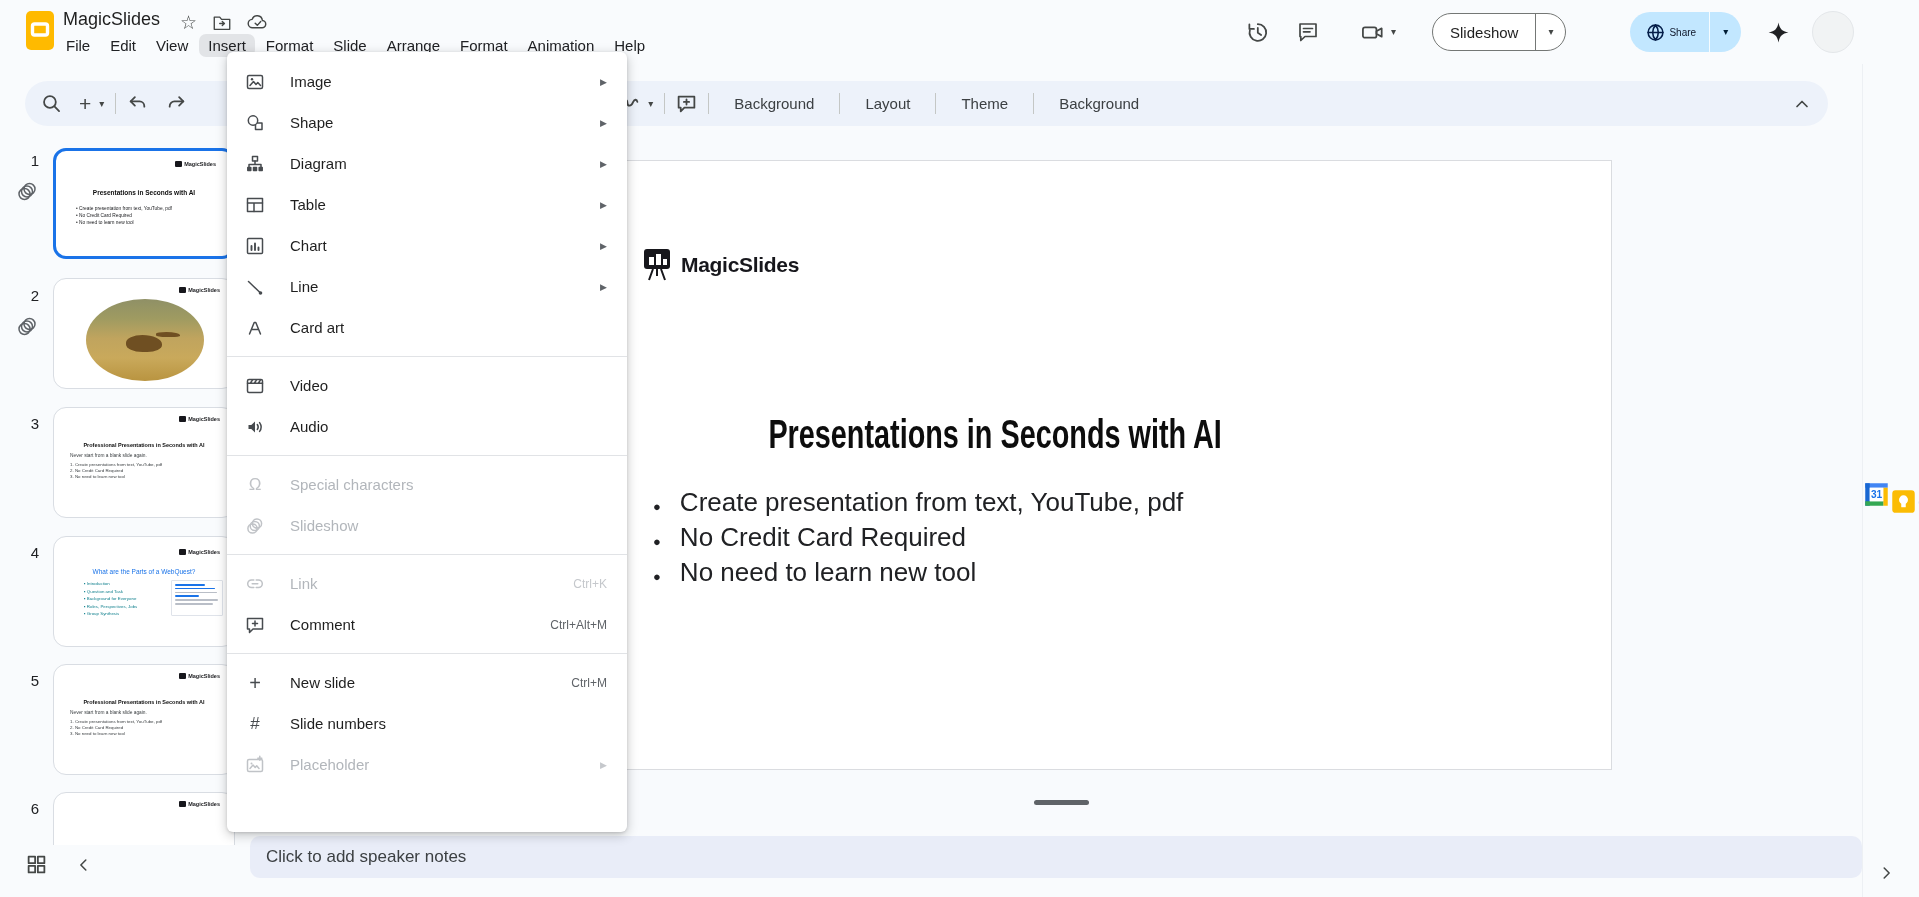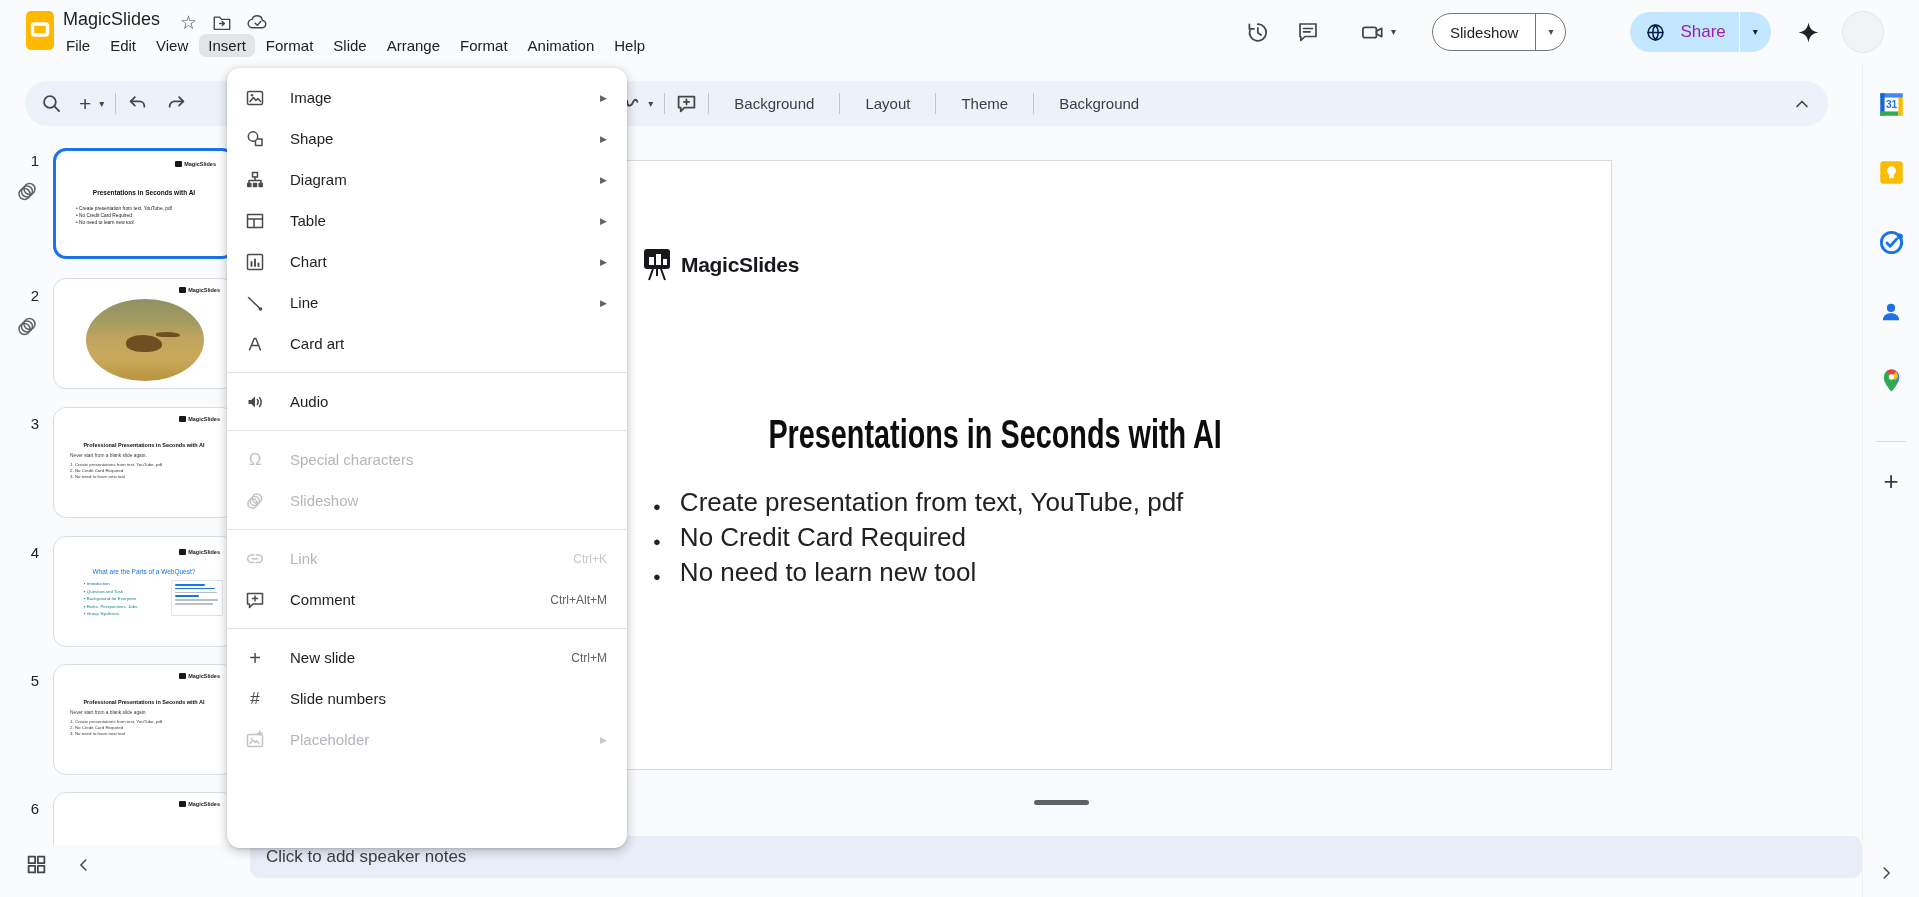--- a/index.html
+++ b/index.html
@@ -14,21 +14,21 @@
 .menubar{position:absolute;left:57px;top:34px;display:flex;align-items:center;gap:2px;font-size:15px;color:#202124}
 .mb-item{padding:3px 9px;border-radius:7px;cursor:default}
 .mb-item.active{background:#e2e4e7}
 .top-right{position:absolute;left:1245px;top:6px;height:52px;display:flex;align-items:center;color:#444746}
 .caret{font-size:10px;color:#444746;line-height:1}
 .slideshow-btn{display:flex;align-items:center;height:38px;border:1px solid #747775;border-radius:19px;background:#fff;overflow:hidden;margin-left:36px}
 .ss-label{padding:0 17px;font-size:15px;font-weight:500;color:#1f1f1f}
 .ss-div{width:1px;align-self:stretch;background:#747775}
 .ss-caret{padding:0 12px}
 .share-btn{display:flex;align-items:center;height:40px;border-radius:20px;background:#c2e7ff;margin-left:64px;overflow:hidden}
-.share-main{display:flex;align-items:center;gap:15px;padding:0 13px 0 16px;font-size:17px;font-weight:500;color:#a21caf}
+.share-main{display:flex;align-items:center;gap:4px;padding:0 13px 0 16px;font-size:10px;font-weight:500;color:#0f172a}
 .share-div{width:1px;align-self:stretch;background:rgba(255,255,255,.85)}
 .share-caret{padding:0 13px;color:#001d35}
 .avatar{width:42px;height:42px;border-radius:50%;background:#f1f3f4;border:1px solid #e4e7ea;margin-left:22px}
 
 .toolbar{position:absolute;left:25px;top:81px;width:1803px;height:45px;border-radius:23px;background:#edf2fa;display:flex;align-items:center;padding:0 16px;color:#444746}
 .tb-div{width:1px;height:21px;background:#c4c7c5;margin:0 11px}
 .tb-btn{padding:0 14px;font-size:15px;color:#3c4043;white-space:nowrap}
 .tb-spacer{margin-left:auto}
 .plus-char{font-size:21px;font-weight:400;color:#444746;margin-left:17px;line-height:1}
 
@@ -65,26 +65,26 @@
 .slide-title{position:absolute;left:78px;top:412px;width:560px;text-align:center;font-size:40px;font-weight:700;color:#0d0d0d;transform:scaleX(.72);transform-origin:50% 50%;white-space:nowrap}
 .slide-bullets{position:absolute;left:653px;top:487px}
 .sb-row{display:flex;align-items:baseline;gap:19px;line-height:31px}
 .sb-dot{font-size:13px;color:#202124}
 .sb-text{font-size:26px;color:#202124}
 .hscroll{position:absolute;left:1034px;top:800px;width:55px;height:5px;border-radius:3px;background:#5f6368}
 
 .notesbar{position:absolute;left:250px;top:836px;width:1612px;height:42px;border-radius:10px;background:#e9edf8;display:flex;align-items:center;padding-left:16px;font-size:17px;color:#3c4043}
 .bottom-left{position:absolute;left:26px;top:854px;display:flex;align-items:center;gap:28px;color:#444746}
 
-.rail{position:absolute;left:1862px;top:64px;width:57px;height:833px;border-left:1px solid #edf0f4;display:flex;flex-direction:column;align-items:center}
+.rail{position:absolute;left:1862px;top:64px;width:57px;height:833px;border-left:1px solid #edf0f4;display:flex;flex-direction:row;align-items:center}
 .rail-div{width:30px;height:1px;background:#dadce0}
 .rail-plus{font-size:26px;font-weight:300;color:#3c4043;line-height:1}
 .rail-chev{position:absolute;left:14px;top:800px;color:#444746}
 
-.menu-panel{position:absolute;left:227px;top:68px;width:400px;height:780px;background:#fff;border-radius:13px;box-shadow:0 3px 12px rgba(0,0,0,.23),0 1px 3px rgba(0,0,0,.12);padding:9px 0;z-index:60}
+.menu-panel{position:absolute;left:227px;top:52px;width:400px;height:780px;background:#fff;border-radius:6px;box-shadow:0 3px 12px rgba(0,0,0,.23),0 1px 3px rgba(0,0,0,.12);padding:9px 0;z-index:60}
 .mi{display:flex;align-items:center;height:41px;padding:0 20px 0 17px}
 .mi-ic{width:22px;height:22px;margin-right:24px;display:flex;align-items:center;justify-content:center;color:#474b4f;font-size:17px;line-height:1}
 .mi-label{font-size:15px;color:#1f1f1f}
 .mi-short{margin-left:auto;font-size:12px;color:#5f6368}
 .mi-arrow{margin-left:auto;font-size:9px;color:#5f6368}
 .mi.disabled .mi-label{color:#b2b6bb}
 .mi.disabled .mi-ic{color:#c0c3c7}
 .mi.disabled .mi-short{color:#c5c8cc}
 .mi.disabled .mi-arrow{color:#c5c8cc}
 .msep{height:1px;background:#e1e3e6;margin:8px 0}
@@ -504,20 +504,29 @@
           <svg class="ic" width="20" height="20" viewBox="0 0 20 20">
             <path d="M4.5 16 9.2 4.5h1.6L15.5 16M6.6 11.5h6.8"></path>
           </svg>
         </span>
       <span class="mi-label">Card art</span>
     </div>
     <div class="msep"></div>
     <div class="mi">
       <span class="mi-ic">
           <svg class="ic" width="20" height="20" viewBox="0 0 20 20">
+            <rect x="2.5" y="3.5" width="15" height="13" rx="1.5"></rect>
+            <path d="M2.5 7.2h15M5.5 7l2-3.2M9.5 7l2-3.2M13.5 7l2-3.2"></path>
+          </svg>
+        </span>
+      <span class="mi-label">Video</span>
+    </div>
+    <div class="mi">
+      <span class="mi-ic">
+          <svg class="ic" width="20" height="20" viewBox="0 0 20 20">
             <path d="M3.5 8v4h2.8L10 15.5v-11L6.3 8z" fill="currentColor" stroke="none"></path>
             <path d="M12.3 7.5a4.2 4.2 0 0 1 0 5M14.6 5.6a7.6 7.6 0 0 1 0 8.8"></path>
           </svg>
         </span>
       <span class="mi-label">Audio</span>
     </div>
     <div class="msep"></div>
     <div class="mi disabled">
       <span class="mi-ic">Ω</span>
       <span class="mi-label">Special characters</span>

